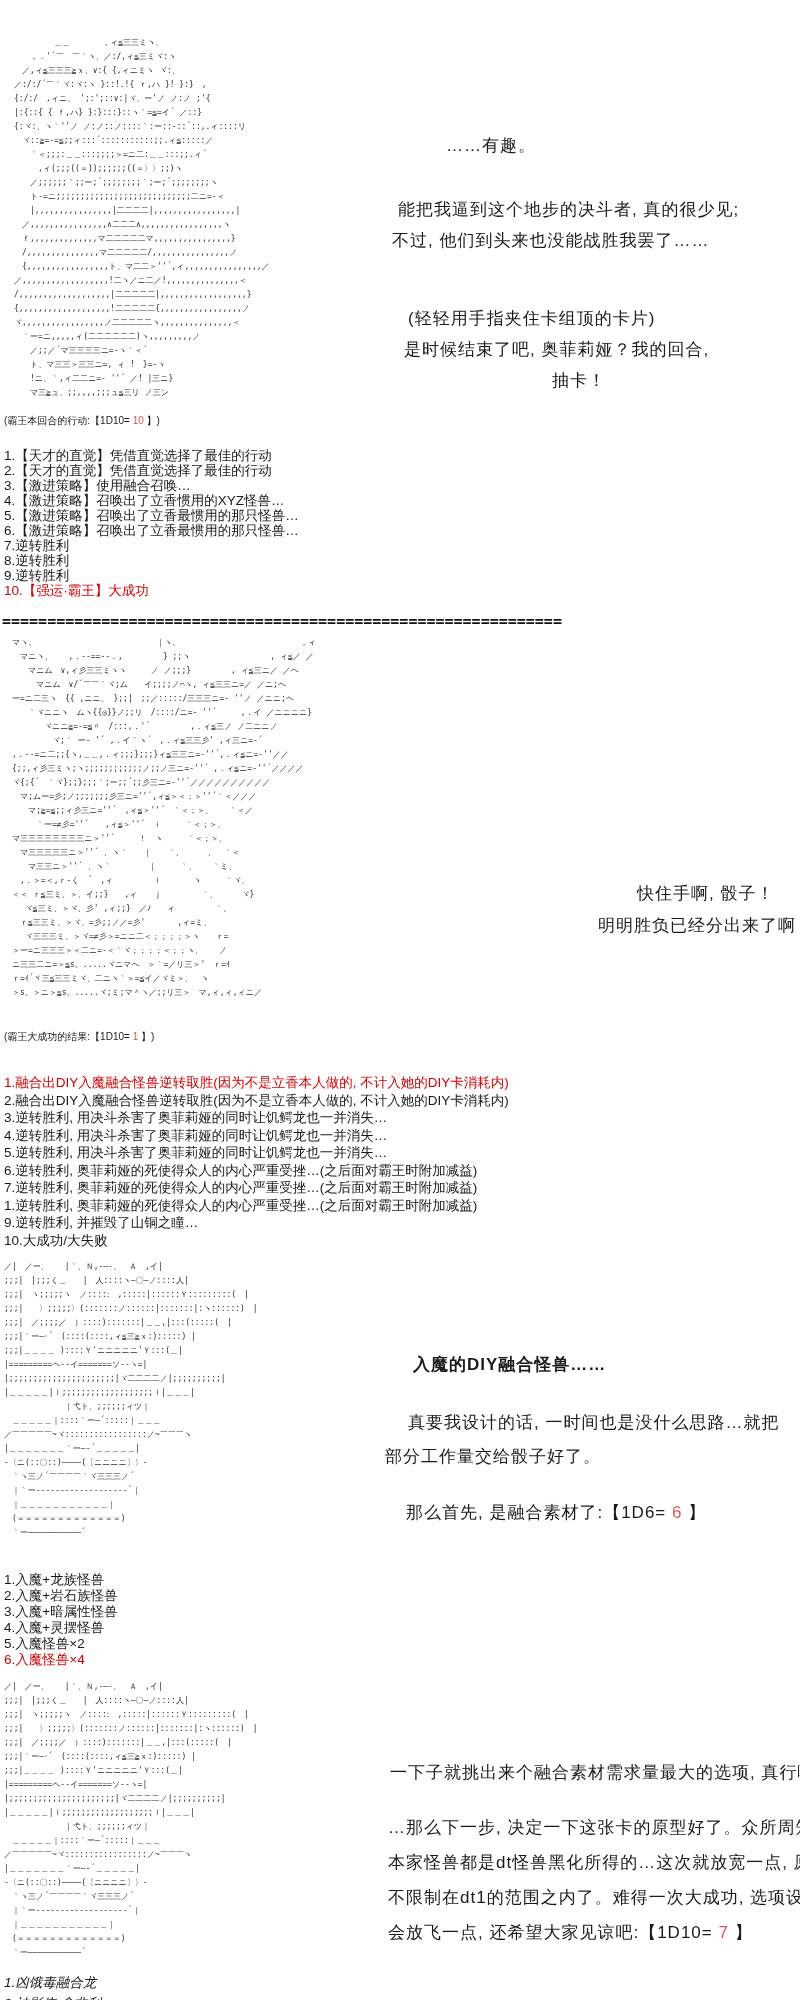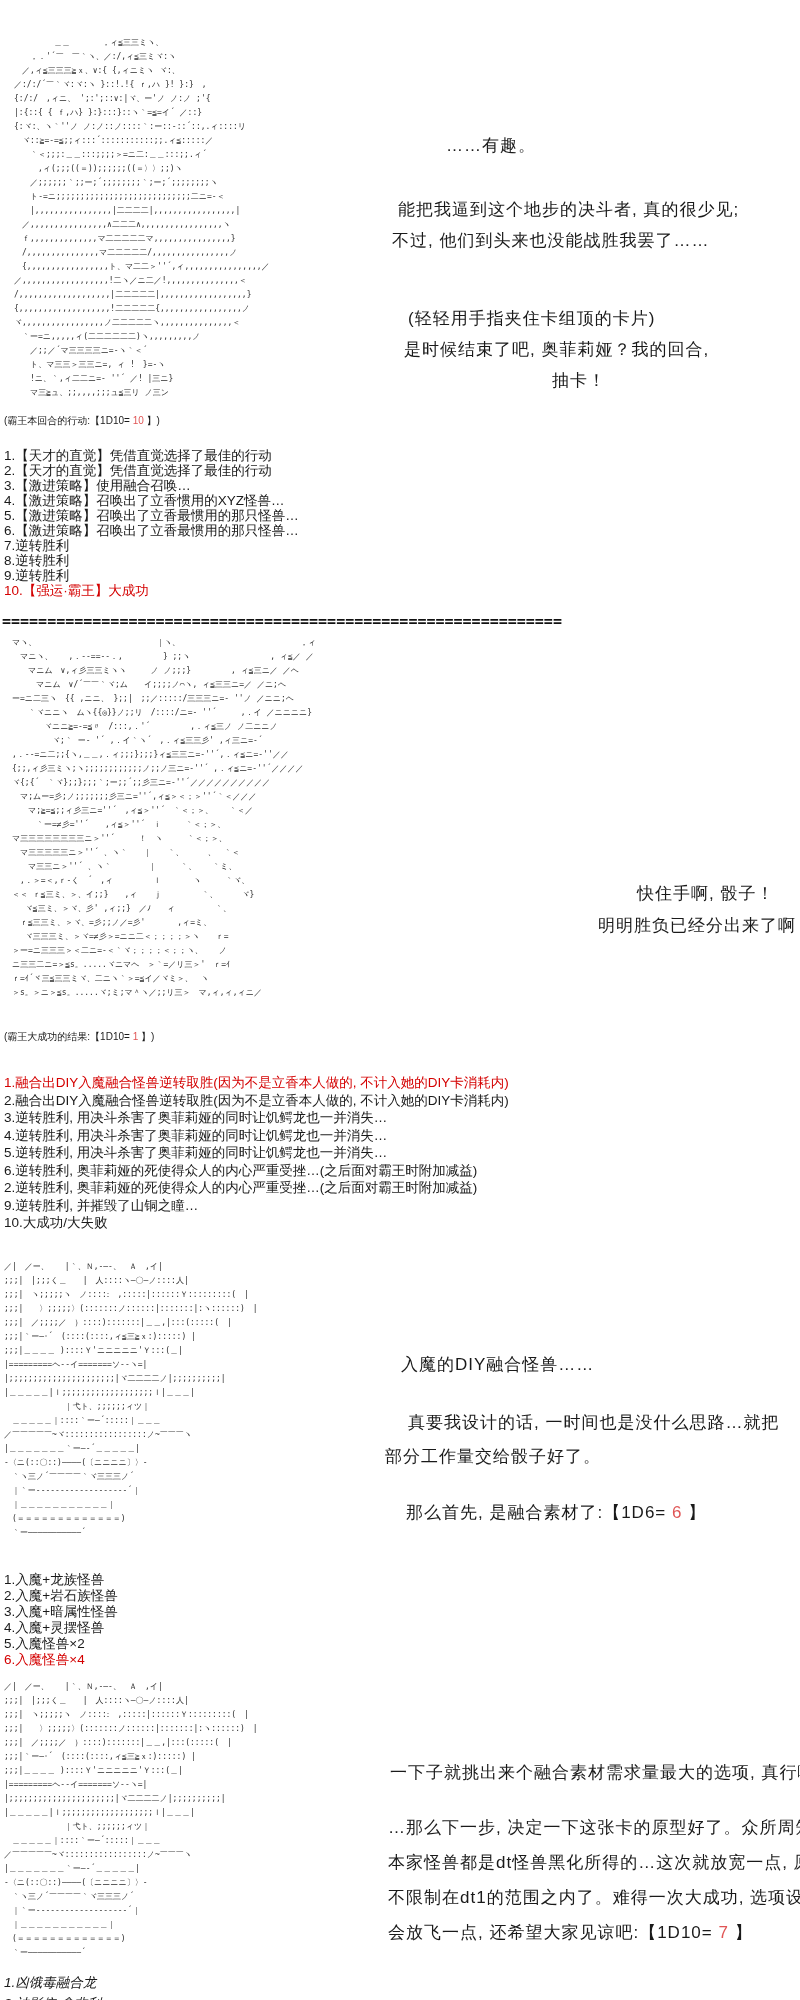--- a/index.html
+++ b/index.html
@@ -127,21 +127,22 @@
     <span>(霸王大成功的结果:【1D10= </span><span class="val">1</span><span> 】)</span>
   </div>
 
   <div class="list lh17" style="left:4px; top:1046px;">
     <div class="item red">1.融合出DIY入魔融合怪兽逆转取胜(因为不是立香本人做的, 不计入她的DIY卡消耗内)</div>
     <div class="item">2.融合出DIY入魔融合怪兽逆转取胜(因为不是立香本人做的, 不计入她的DIY卡消耗内)</div>
     <div class="item">3.逆转胜利, 用决斗杀害了奥菲莉娅的同时让饥鳄龙也一并消失…</div>
     <div class="item">4.逆转胜利, 用决斗杀害了奥菲莉娅的同时让饥鳄龙也一并消失…</div>
     <div class="item">5.逆转胜利, 用决斗杀害了奥菲莉娅的同时让饥鳄龙也一并消失…</div>
     <div class="item">6.逆转胜利, 奥菲莉娅的死使得众人的内心严重受挫…(之后面对霸王时附加减益)</div>
-    <div class="item">2.逆转胜利, 奥菲莉娅的死使得众人的内心严重受挫…(之后面对霸王时附加减益)</div>
+    <div class="item">7.逆转胜利, 奥菲莉娅的死使得众人的内心严重受挫…(之后面对霸王时附加减益)</div>
+    <div class="item">1.逆转胜利, 奥菲莉娅的死使得众人的内心严重受挫…(之后面对霸王时附加减益)</div>
     <div class="item">9.逆转胜利, 并摧毁了山铜之瞳…</div>
     <div class="item">10.大成功/大失败</div>
   </div>
 
   <pre class="aa" style="left:4px; top:1232px;">／|　／ー、　　|｀、Ｎ,‐―‐、　Ａ　,イ|
 ;;;|　|;;;く＿　　|　人::::ヽ―〇―ノ::::人|
 ;;;|　ヽ;;;;;ヽ　ノ:::::゙,:::::|::::::Ｙ:::::::::(　|
 ;;;|　　〉;;;;;〉(:::::::ノ::::::|:::::::|:ヽ::::::)　|
 ;;;|　／;;;;／　）::::):::::::|＿＿,|:::(:::::(　|
 ;;;|｀ー―･´　(::::(::::,ィ≦三≧ｘ:):::::) |
@@ -153,21 +154,21 @@
 　＿＿＿＿＿｜::::｀ー―´:::::｜＿＿＿
 ／￣￣￣￣￣~ヾ:::::::::::::::::ノ~￣￣￣ヽ
 |＿＿＿＿＿＿＿｀ー―‐´＿＿＿＿＿|
 -〈ニ(::〇::)――――(〔ニニニニ〕〉-
 　｀ヽ三ノ´￣￣￣￣｀ヾ三三三ノ´
 　｜｀ー------------------‐´｜
 　｜＿＿＿＿＿＿＿＿＿＿＿｜
 　(＝＝＝＝＝＝＝＝＝＝＝＝＝)
 　｀ー―――――――――――´</pre>
 
-  <div class="dlg" style="left:401px; top:1325px;">入魔的DIY融合怪兽……</div>
+  <div class="dlg" style="left:413px; top:1325px;font-weight:bold;">入魔的DIY融合怪兽……</div>
   <div class="dlg" style="left:408px; top:1383px;">真要我设计的话, 一时间也是没什么思路…就把</div>
   <div class="dlg" style="left:385px; top:1417px;">部分工作量交给骰子好了。</div>
 
   <div class="roll big" style="left:406px; top:1473px;">
     <span>那么首先, 是融合素材了:【1D6= </span><span class="val">6</span><span> 】</span>
   </div>
 
   <div class="list lh16" style="left:4px; top:1544px;">
     <div class="item">1.入魔+龙族怪兽</div>
     <div class="item">2.入魔+岩石族怪兽</div>

